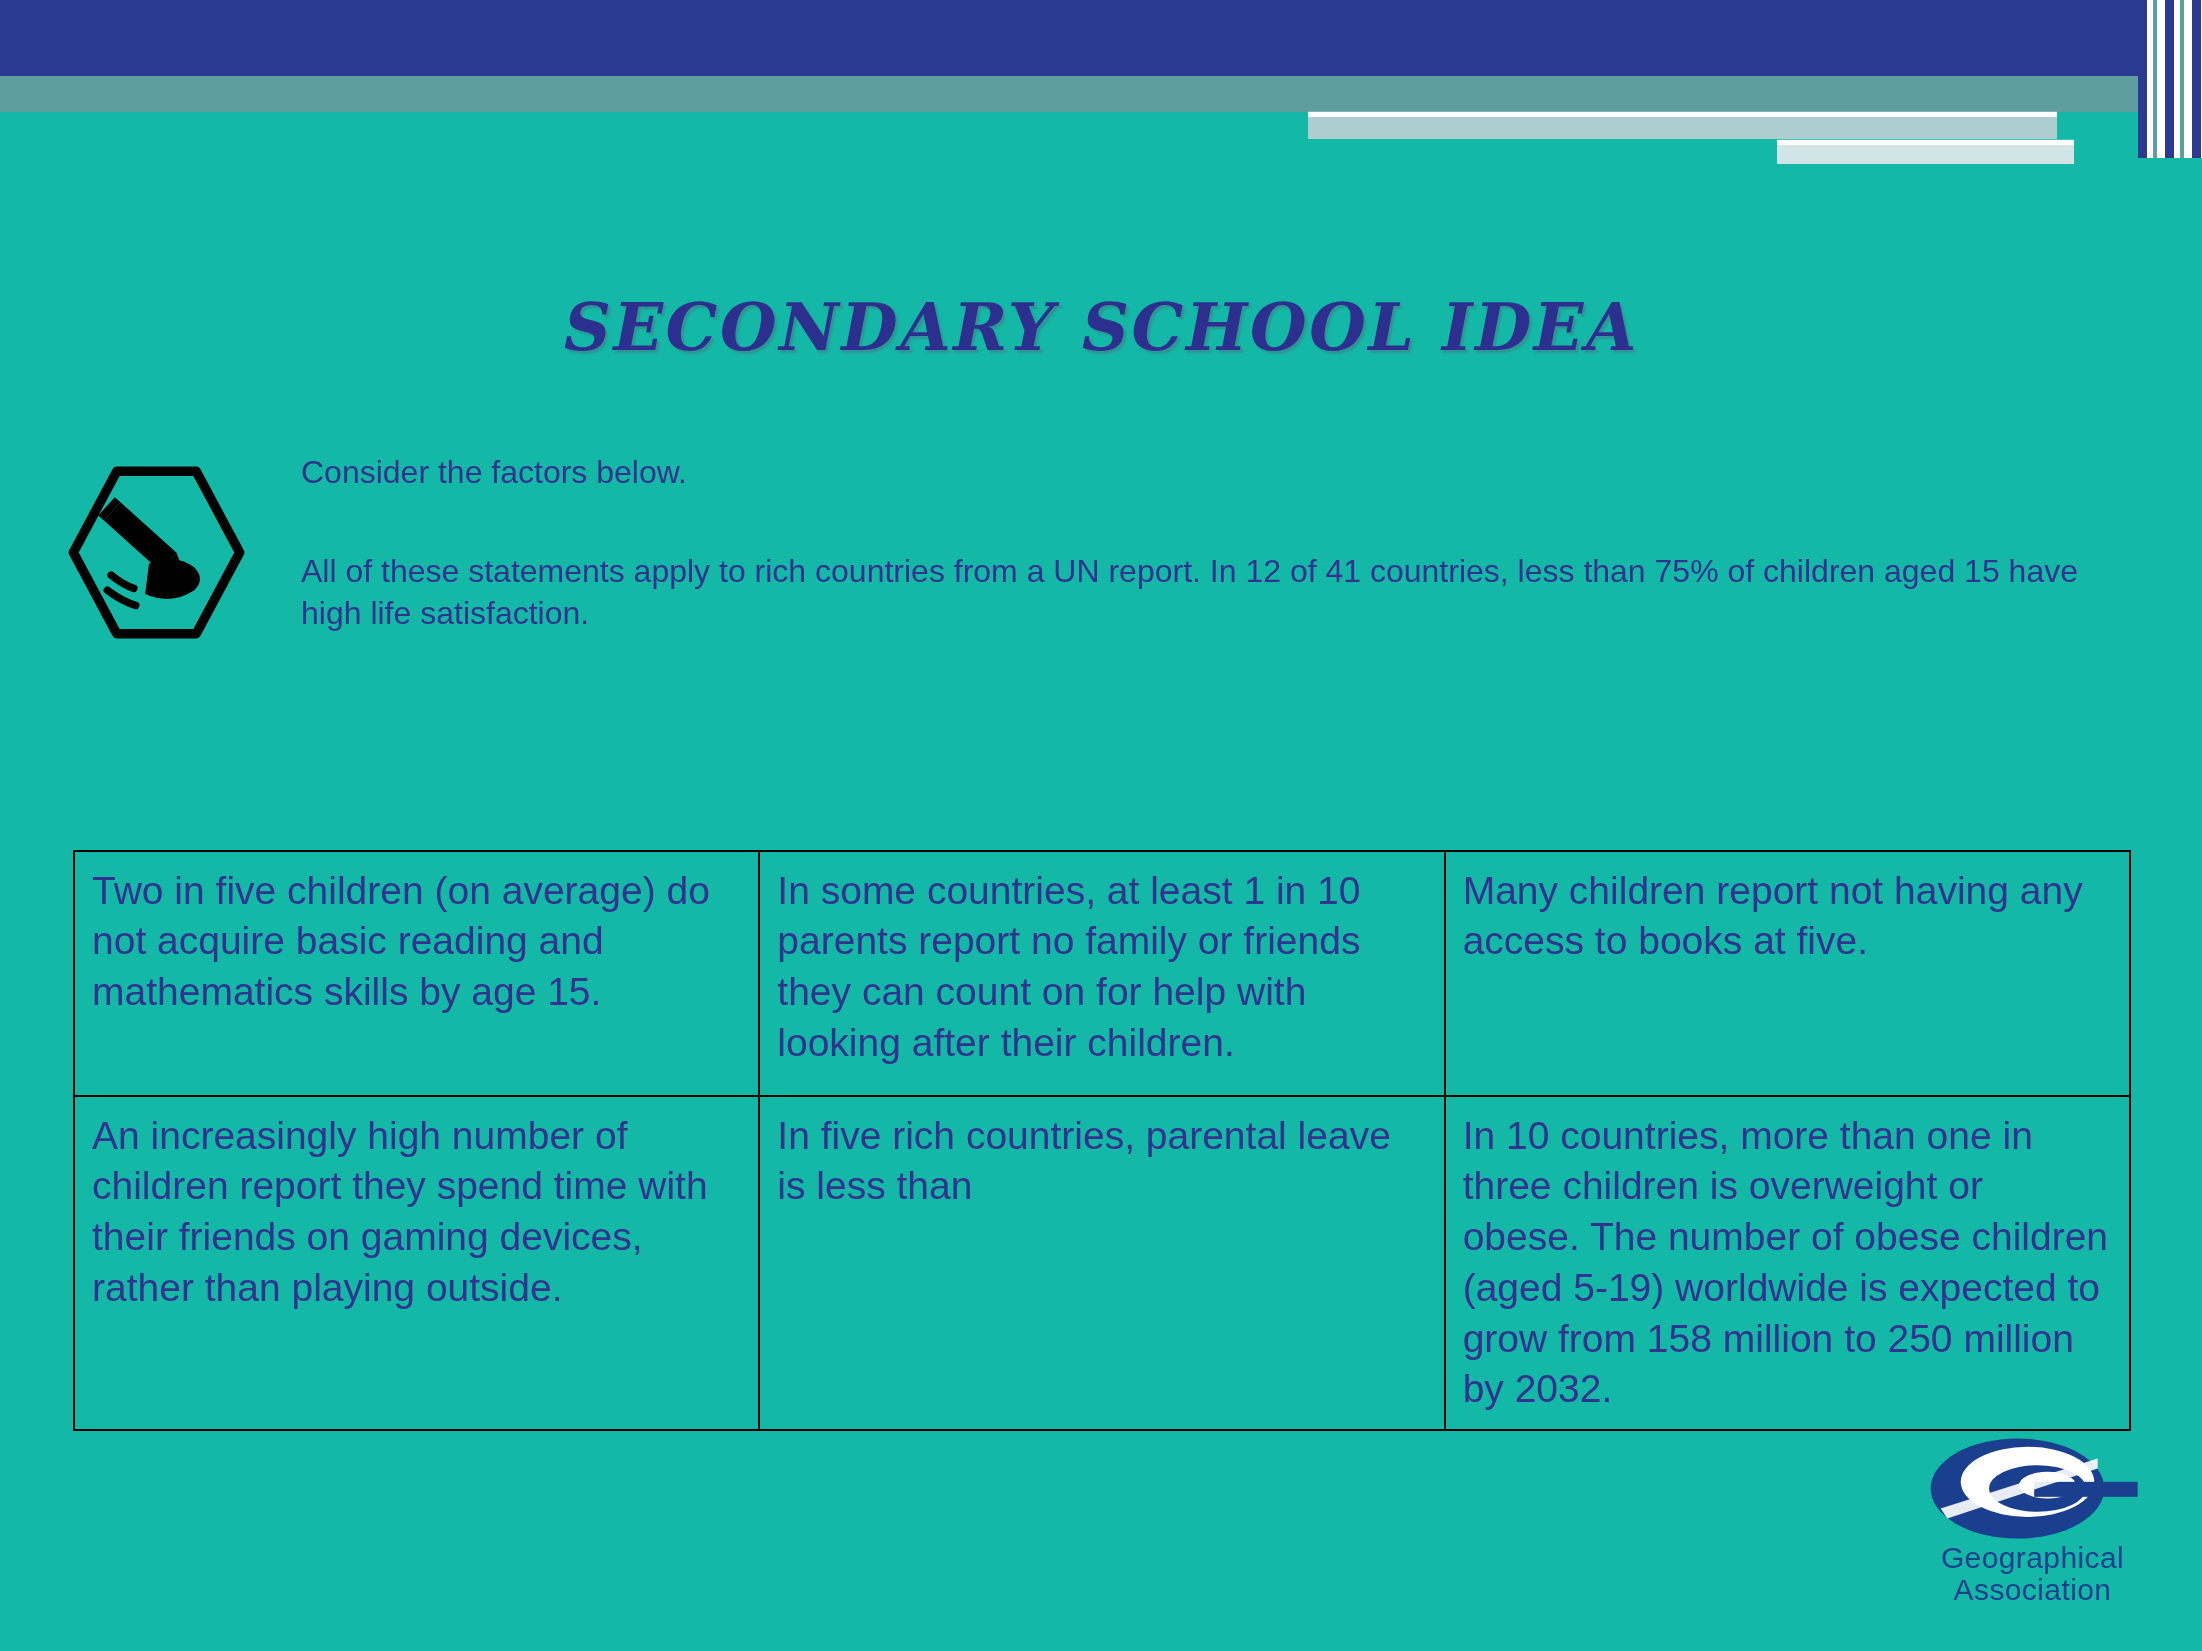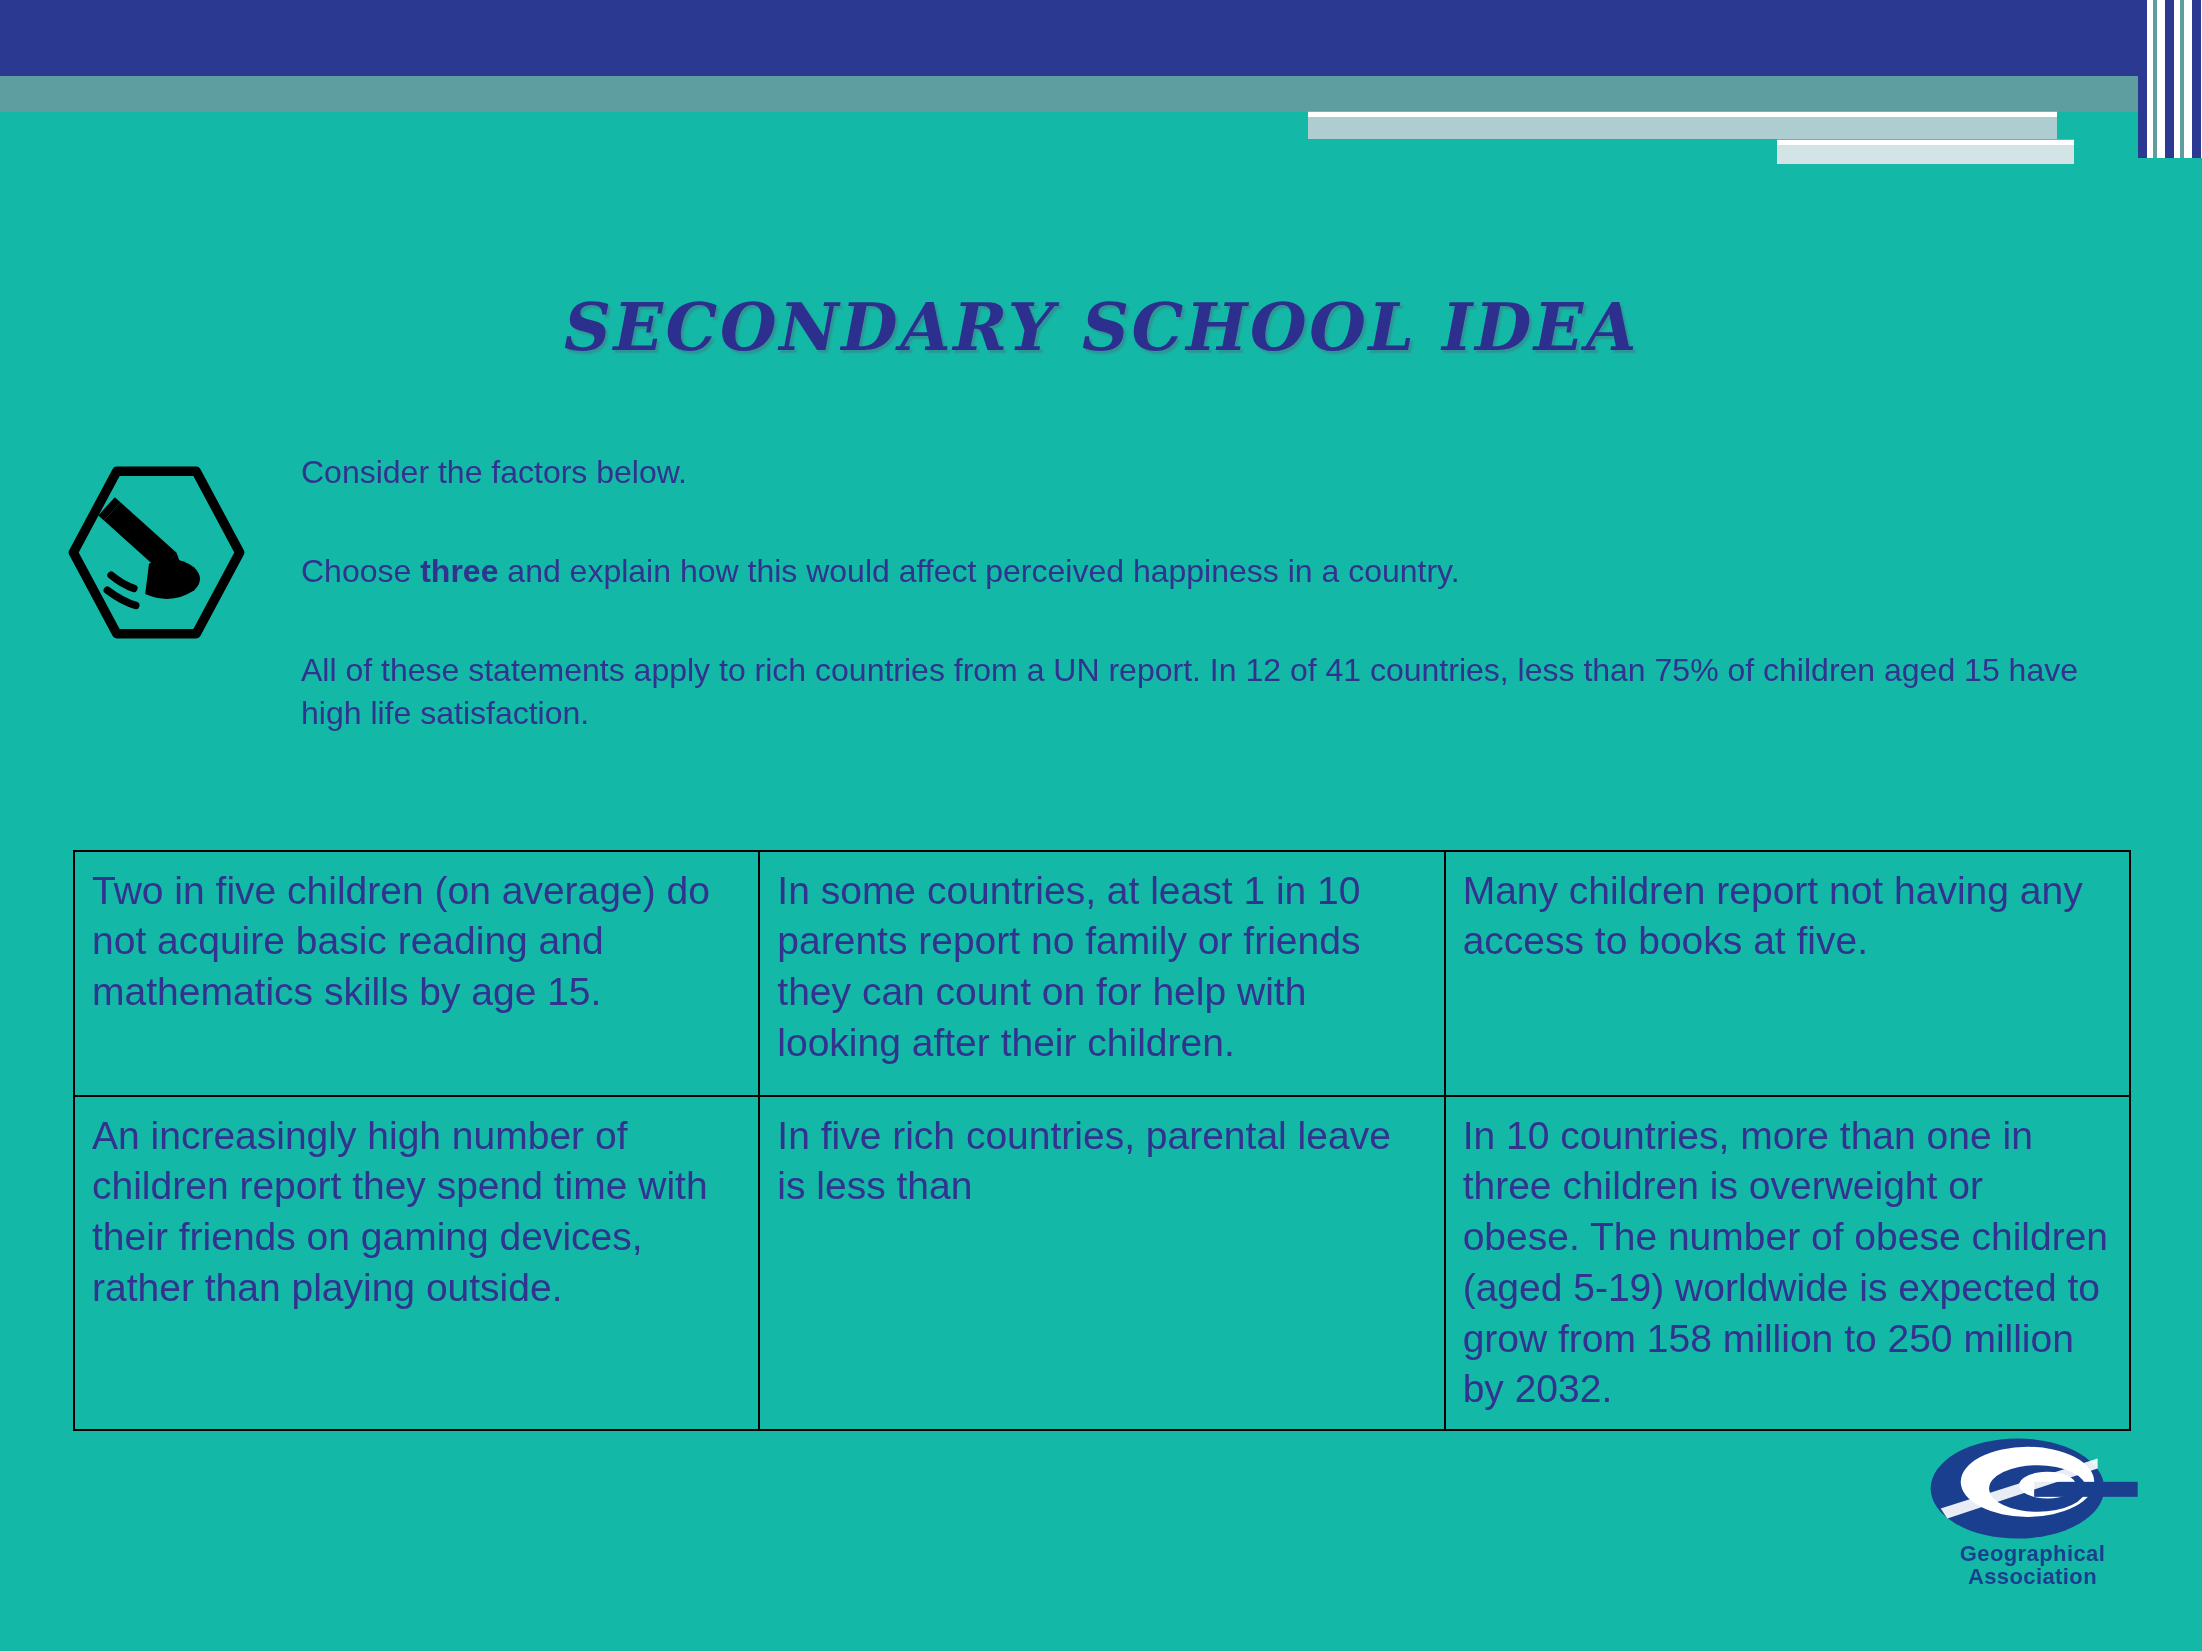--- a/index.html
+++ b/index.html
@@ -79,23 +79,23 @@
     vertical-align:top;
     padding:13.8px 19px 13.8px 17px;
   }
   .factors tr.r1 td{height:245px;}
   .factors tr.r2 td{height:334px;margin-top:42px;}
 
   
   .logo{position:absolute;top:1435px;left:1917px;width:231px;text-align:center;}
   .logo svg{width:217px;height:107px;display:block;margin:0 auto;}
   .logo-text{
-    font-weight:bold;
+    font-weight:normal;
     color:var(--logo-navy);
-    font-size:22px;
+    font-size:30px;
     line-height:1.06;
     letter-spacing:0.4px;
   }
 </style>
 </head>
 <body>
 
 <div class="slide">
 
   <div class="bar-navy"></div>
@@ -118,21 +118,20 @@
 
       <path d="M46 56 q14 -6 24 2 q6 6 0 12 q-12 8 -26 2 Z" fill="#000000"></path>
 
       <path d="M26 62 q6 5 12 7" stroke="#000000" stroke-width="4" fill="none" stroke-linecap="round"></path>
       <path d="M24 70 q8 6 15 8" stroke="#000000" stroke-width="4" fill="none" stroke-linecap="round"></path>
     </svg>
   </div>
 
   <div class="intro">
     <p>Consider the factors below.</p>
-    <p><span>Choose </span><span class="b">three</span><span> and explain how this would affect perceived happiness in a country.</span></p>
     <p>All of these statements apply to rich countries from a UN report. In 12 of 41 countries, less than 75% of children aged 15 have high life satisfaction.</p>
   </div>
 
   <table class="factors">
     <tbody>
       <tr class="r1">
         <td>Two in five children (on average) do not acquire basic reading and mathematics skills by age 15.</td>
         <td>In some countries, at least 1 in 10 parents report no family or friends they can count on for help with looking after their children.</td>
         <td>Many children report not having any access to books at five.</td>
       </tr>

